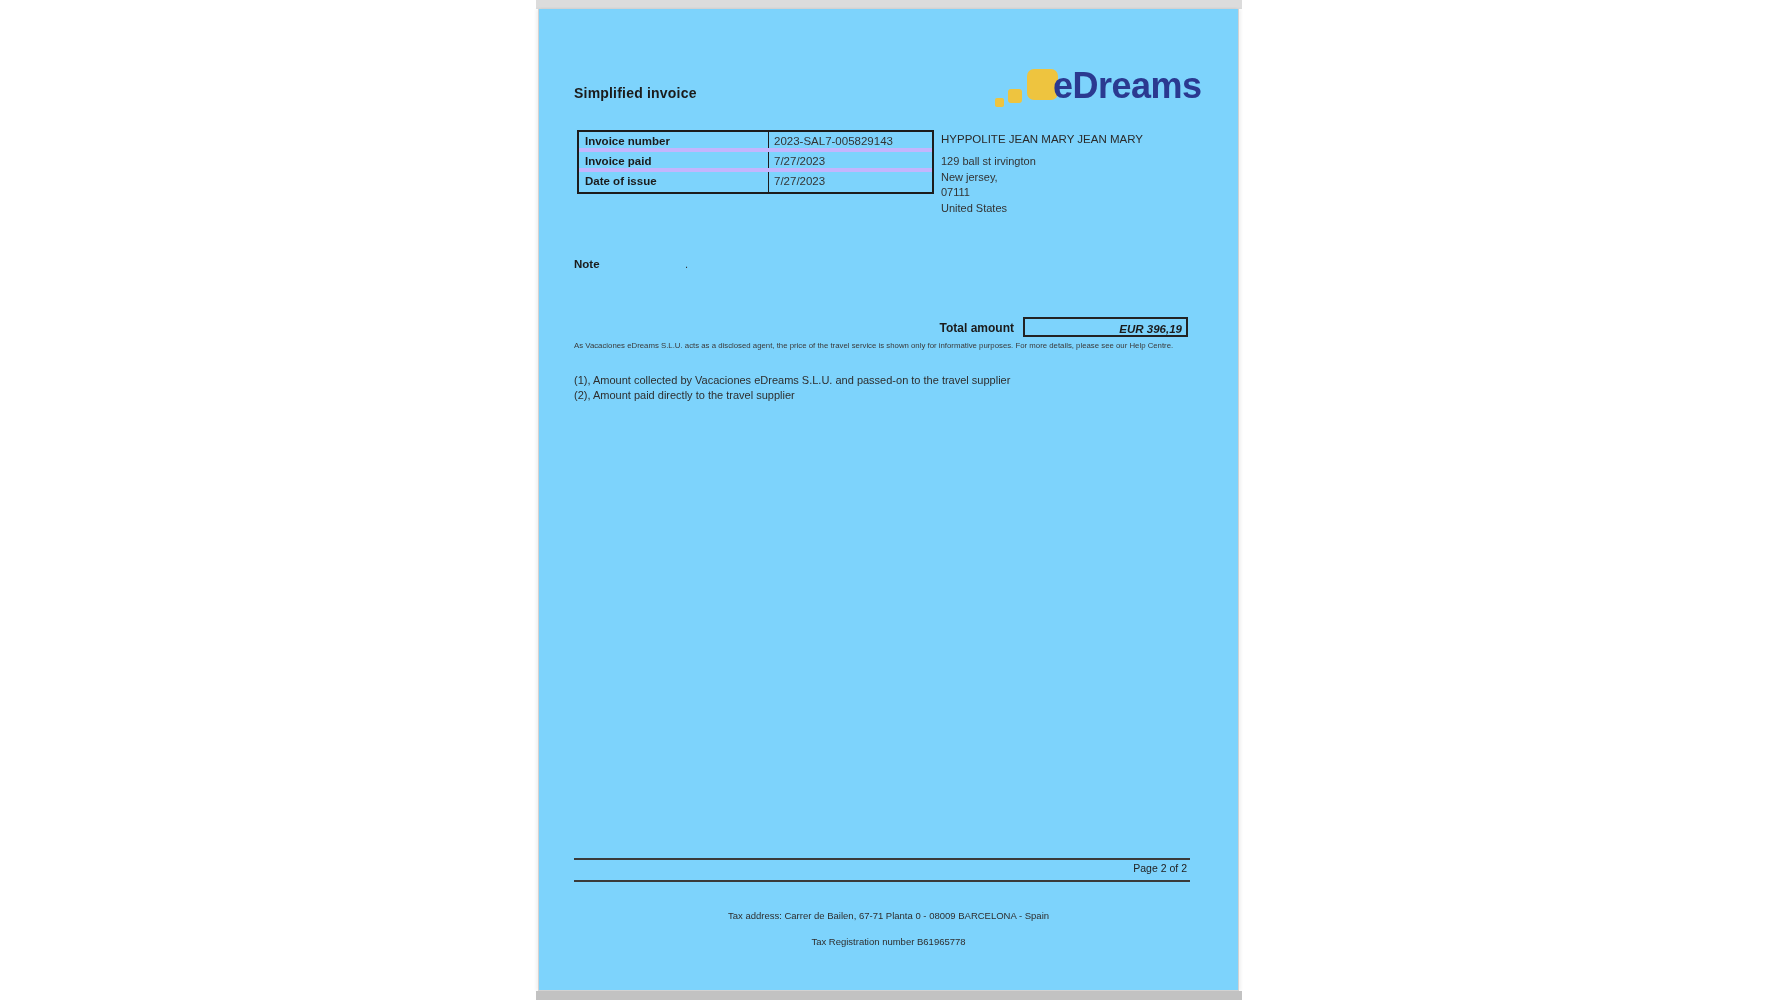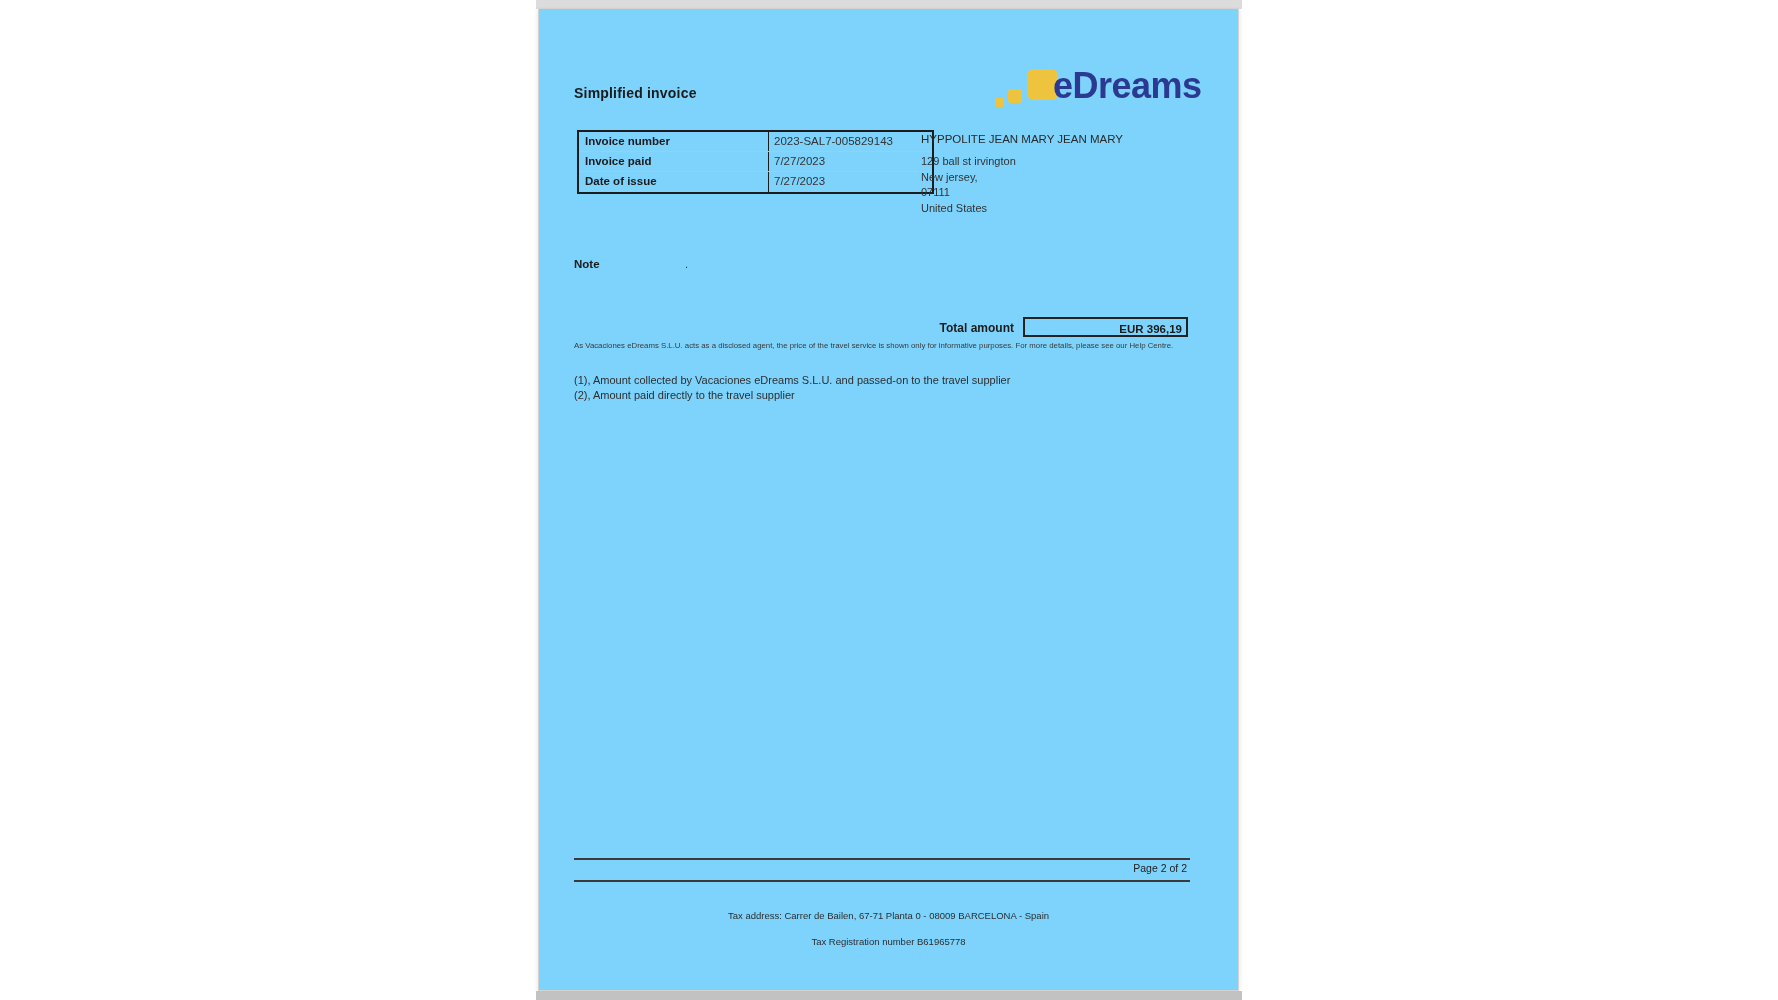--- a/index.html
+++ b/index.html
@@ -46,34 +46,34 @@
     font-size: 36px; font-weight: 600; color: #2B3990;
     letter-spacing: -0.5px;
     margin-top: 8px;
   }
 
   
   .inv-table {
     position: absolute; left: 38px; top: 121px; width: 357px;
     border: 2px solid #1c1c1c;
   }
-  .inv-row { display: flex; height: 20px; border-bottom: 1px solid #c4b5fd; }
+  .inv-row { display: flex; height: 20px; border-bottom: 4px solid #c4b5fd; }
   .inv-row:last-child { border-bottom: none; }
   .inv-label {
     width: 190px; border-right: 1px solid #1c1c1c;
     font-size: 11.5px; font-weight: bold; color: #1b1b1b;
     line-height: 18px; padding-left: 6px;
   }
   .inv-value {
     flex: 1; font-size: 11.5px; color: #333;
     line-height: 19px; padding-left: 5px;
   }
 
   
-  .recipient { position: absolute; left: 382px; top: 124px; }
+  .recipient { position: absolute; left: 402px; top: 124px; }
   .recipient-name { font-size: 11.5px; color: #2a2a2a; margin-bottom: 9px; }
   .addr-line { font-size: 11px; color: #333; line-height: 15.5px; }
 
   
   .note-label {
     position: absolute; left: 35px; top: 249px;
     font-size: 11.5px; font-weight: bold; color: #1b1b1b;
   }
   .note-value {
     position: absolute; left: 146px; top: 249px;
@@ -85,21 +85,21 @@
     position: absolute; right: 224px; top: 312px;
     font-size: 12px; font-weight: bold; color: #1b1b1b;
   }
   .total-box {
     position: absolute; left: 484px; top: 308px; width: 165px; height: 20px;
     border: 2px solid #222;
     text-align: right;
   }
   .total-value {
     font-size: 11.5px; font-weight: bold; color: #1b1b1b;
-    line-height: 16px; padding-right: 4px; display: inline-block;
+    line-height: 16px; padding-right: 4px; display: inline-block; font-style: italic;
   }
 
   .disclaimer {
     position: absolute; left: 35px; top: 332px; width: 618px;
     font-size: 7.8px; line-height: 10px; color: #3a3a3a;
   }
   .footnote { position: absolute; left: 35px; font-size: 11px; color: #2e2e2e; }
   .fn1 { top: 365px; }
   .fn2 { top: 380px; }
 

